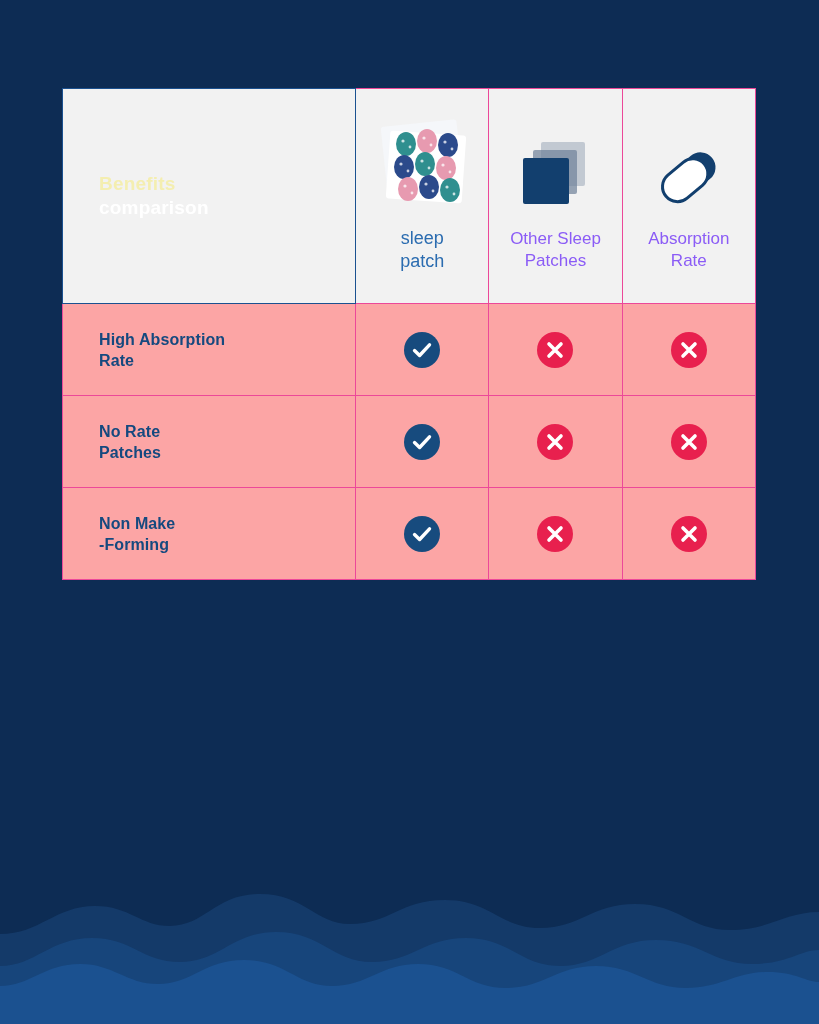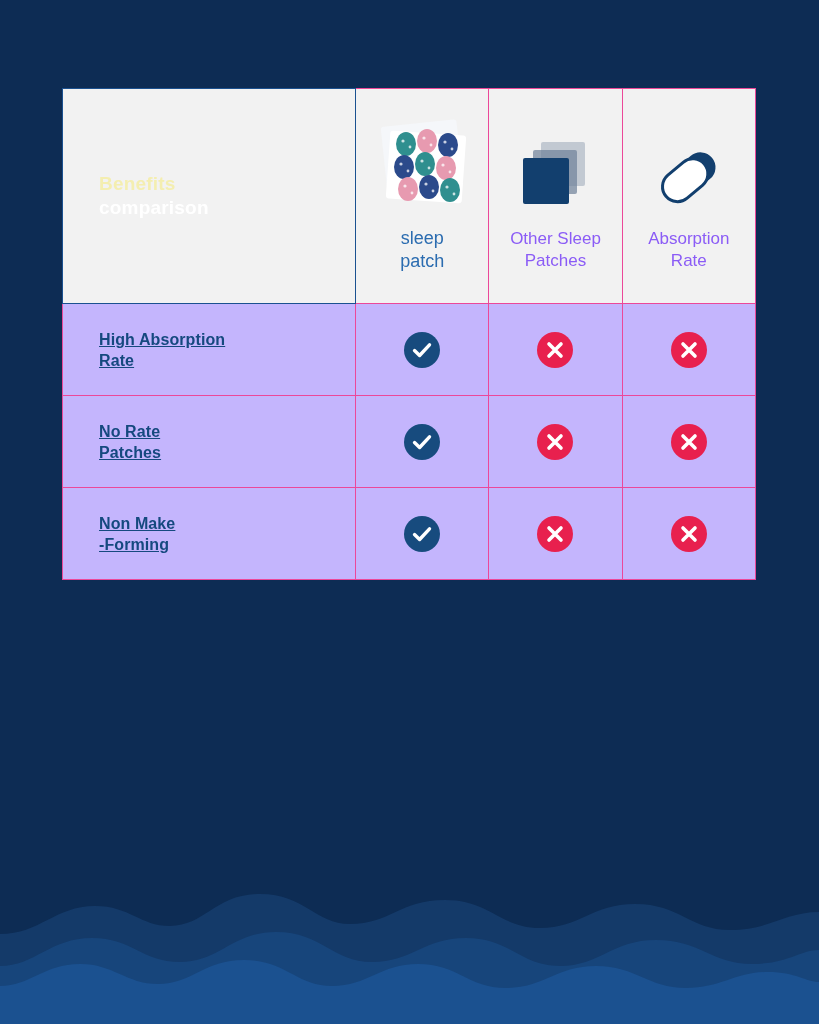--- a/index.html
+++ b/index.html
@@ -92,21 +92,21 @@
     text-align: center;
   }
   .hdr-label.brand {
     color: #2b6cb0;
     font-size: 18px;
     line-height: 23px;
   }
   .hdr-label.strong { font-weight: 400; color: #8b5cf6; }
 
   
-  .b-row td { height: 91px; background: #c4b5fd; text-decoration: underline; }
+  .b-row td { height: 91px; background: #fca5a5; }
   .feat {
     color: #15497f;
     font-size: 16px;
     font-weight: bold;
     line-height: 21px;
     padding-left: 36px !important;
     letter-spacing: .1px;
   }
   .mark { text-align: center; }
 

